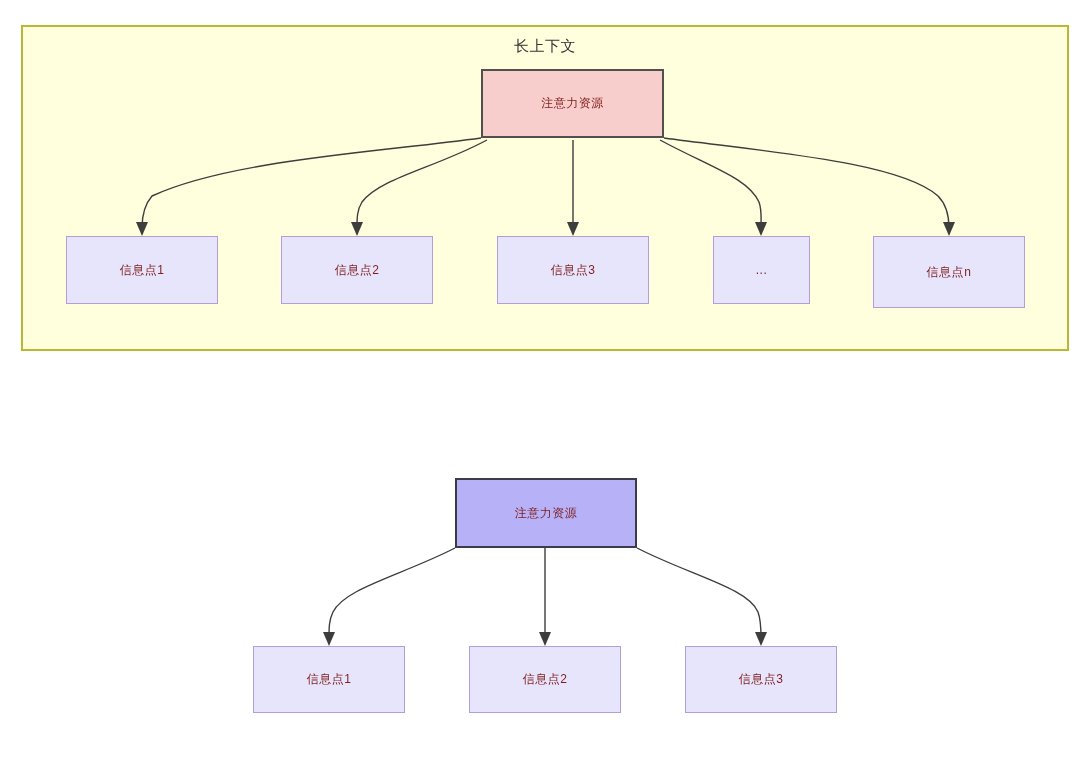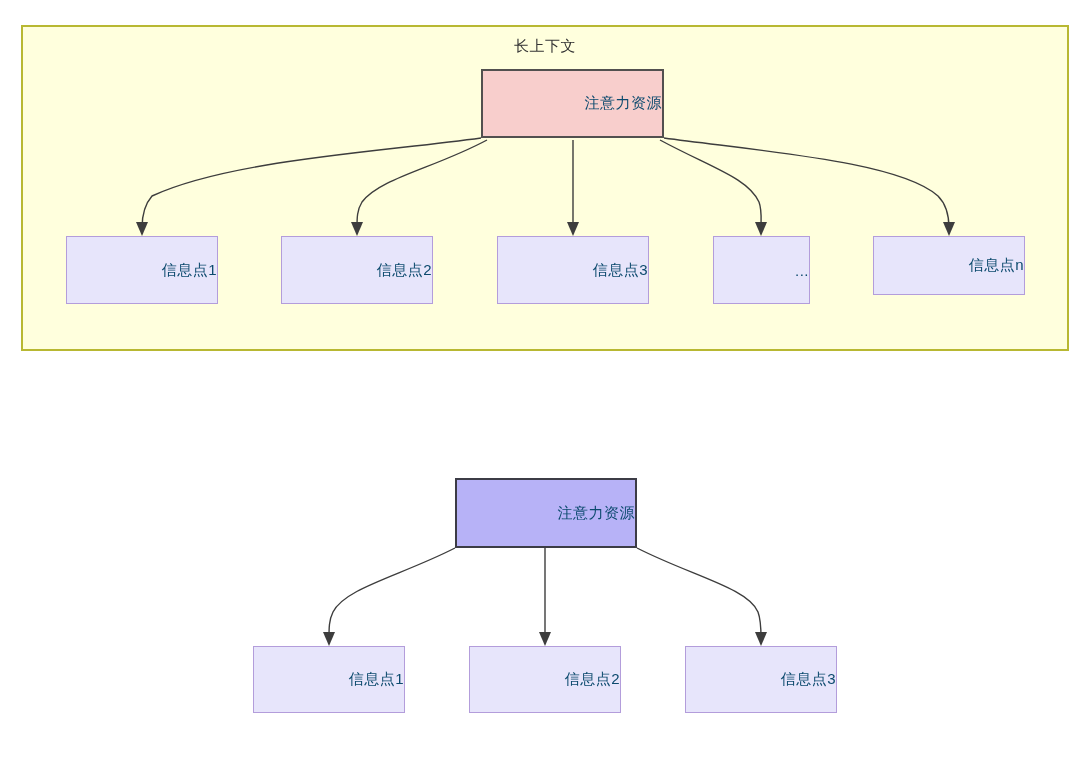--- a/index.html
+++ b/index.html
@@ -44,23 +44,23 @@
     font-size: 15px;
     color: #333333;
     letter-spacing: 0.5px;
     white-space: nowrap;
   }
   .node {
     position: absolute;
     box-sizing: border-box;
     display: flex;
     align-items: center;
-    justify-content: flex-end;
-    font-size: 15px;
-    color: #0c4a6e;
+    justify-content: center;
+    font-size: 12px;
+    color: #7f1d1d;
     letter-spacing: 0.5px;
     white-space: nowrap;
   }
   .node-attention-pink {
     background: #f8cecc;
     border: 2px solid #52504f;
   }
   .node-attention-blue {
     background: #b7b2f7;
     border: 2px solid #3c3c46;
@@ -127,21 +127,21 @@
   </div>
 
   <div class="node node-info" style="left:497px; top:236px; width:152px; height:68px;">
     <span>信息点3</span>
   </div>
 
   <div class="node node-info" style="left:713px; top:236px; width:97px; height:68px;">
     <span>...</span>
   </div>
 
-  <div class="node node-info" style="left:873px; top:236px; width:152px; height:59px;">
+  <div class="node node-info" style="left:873px; top:236px; width:152px; height:72px;font-family:Liberation Mono, monospace;">
     <span>信息点n</span>
   </div>
 
 
   <svg class="edges">
 
     <path class="edge-path" d="M 455,548 C 400,576 345,588 333,612 C 329,620 329,628 329,638"></path>
     <polygon class="arrow-head" points="329,646 323,632 335,632"></polygon>
 
     <path class="edge-path" d="M 545,548 L 545,638"></path>

